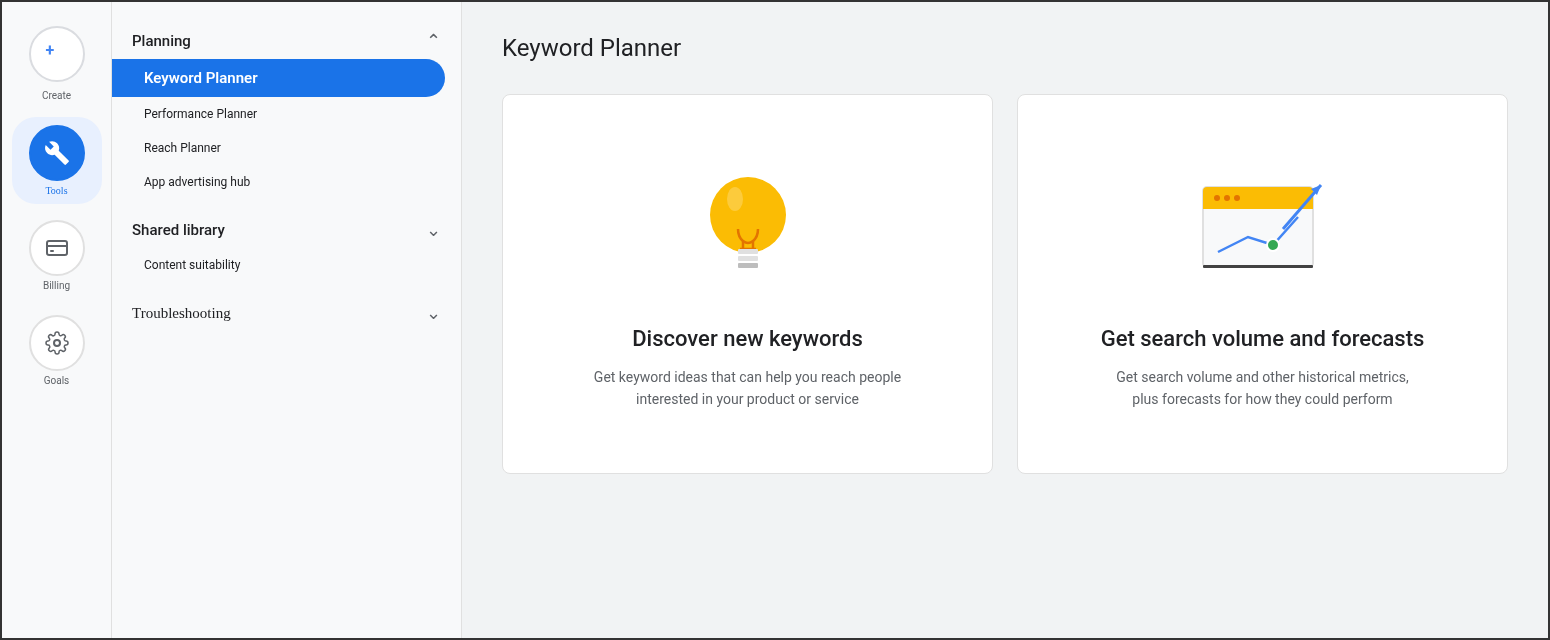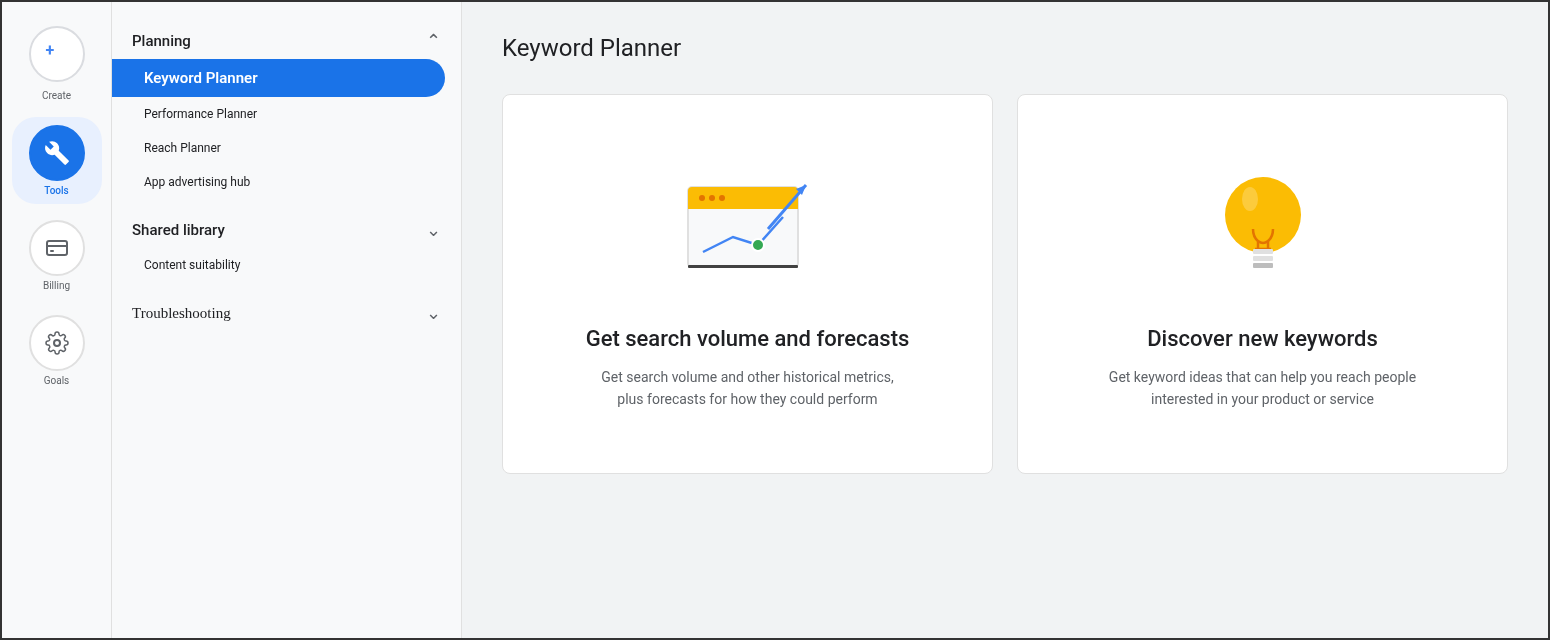--- a/index.html
+++ b/index.html
@@ -54,20 +54,21 @@
       border-color: #1a73e8;
     }
     .icon-nav-item .nav-label {
       font-size: 10px;
       color: #5f6368;
       text-align: center;
     }
     .icon-nav-item.active .nav-label {
       color: #1a73e8;
       font-weight: 500;
+      font-family: Liberation Serif, serif;
     }
 
     
     .create-btn {
       width: 56px;
       height: 56px;
       border-radius: 50%;
       background: white;
       border: 2px solid #dadce0;
       display: flex;
@@ -274,48 +275,20 @@
 </aside>
 
 <main class="main">
   <h1 class="page-title">Keyword Planner</h1>
 
   <div class="cards-container">
 
     <div class="card">
       <div class="card-icon-area">
 
-        <svg width="160" height="140" viewBox="0 0 160 140">
-
-          <rect x="20" y="30" width="110" height="80" rx="4" fill="#F8F9FA" stroke="#E0E0E0" stroke-width="2"></rect>
-
-          <rect x="20" y="30" width="110" height="22" rx="4" fill="#FBBC04"></rect>
-          <rect x="20" y="44" width="110" height="8" fill="#FBBC04"></rect>
-
-          <circle cx="34" cy="41" r="3" fill="#E37400"></circle>
-          <circle cx="44" cy="41" r="3" fill="#E37400"></circle>
-          <circle cx="54" cy="41" r="3" fill="#E37400"></circle>
-
-          <polyline points="35,95 65,80 90,88 115,60" stroke="#4285F4" stroke-width="2.5" fill="none"></polyline>
-
-          <circle cx="90" cy="88" r="6" fill="#34A853" stroke="white" stroke-width="2"></circle>
-
-          <line x1="100" y1="72" x2="138" y2="28" stroke="#4285F4" stroke-width="3"></line>
-          <polygon points="138,28 128,32 134,38" fill="#4285F4"></polygon>
-
-          <rect x="20" y="108" width="110" height="3" rx="1" fill="#424242"></rect>
-        </svg>
-      </div>
-      <div class="card-title">Get search volume and forecasts</div>
-      <div class="card-desc">Get search volume and other historical metrics, plus forecasts for how they could perform</div>
-    </div>
-
-    <div class="card">
-      <div class="card-icon-area">
-
         <svg width="120" height="140" viewBox="0 0 120 140">
 
           <circle cx="60" cy="58" r="38" fill="#FBBC04"></circle>
 
           <ellipse cx="47" cy="42" rx="8" ry="12" fill="#FDD663" opacity="0.6"></ellipse>
 
           <g stroke="#E37400" stroke-width="2.5" fill="none">
             <path d="M50 72 Q50 80 55 84 Q60 88 65 84 Q70 80 70 72"></path>
             <line x1="55" y1="84" x2="55" y2="92"></line>
             <line x1="65" y1="84" x2="65" y2="92"></line>
@@ -324,14 +297,42 @@
 
           <rect x="50" y="92" width="20" height="5" rx="1" fill="#E0E0E0"></rect>
           <rect x="50" y="99" width="20" height="5" rx="1" fill="#E0E0E0"></rect>
           <rect x="50" y="106" width="20" height="5" rx="1" fill="#BDBDBD"></rect>
         </svg>
       </div>
       <div class="card-title">Discover new keywords</div>
       <div class="card-desc">Get keyword ideas that can help you reach people interested in your product or service</div>
     </div>
 
+    <div class="card">
+      <div class="card-icon-area">
+
+        <svg width="160" height="140" viewBox="0 0 160 140">
+
+          <rect x="20" y="30" width="110" height="80" rx="4" fill="#F8F9FA" stroke="#E0E0E0" stroke-width="2"></rect>
+
+          <rect x="20" y="30" width="110" height="22" rx="4" fill="#FBBC04"></rect>
+          <rect x="20" y="44" width="110" height="8" fill="#FBBC04"></rect>
+
+          <circle cx="34" cy="41" r="3" fill="#E37400"></circle>
+          <circle cx="44" cy="41" r="3" fill="#E37400"></circle>
+          <circle cx="54" cy="41" r="3" fill="#E37400"></circle>
+
+          <polyline points="35,95 65,80 90,88 115,60" stroke="#4285F4" stroke-width="2.5" fill="none"></polyline>
+
+          <circle cx="90" cy="88" r="6" fill="#34A853" stroke="white" stroke-width="2"></circle>
+
+          <line x1="100" y1="72" x2="138" y2="28" stroke="#4285F4" stroke-width="3"></line>
+          <polygon points="138,28 128,32 134,38" fill="#4285F4"></polygon>
+
+          <rect x="20" y="108" width="110" height="3" rx="1" fill="#424242"></rect>
+        </svg>
+      </div>
+      <div class="card-title">Get search volume and forecasts</div>
+      <div class="card-desc">Get search volume and other historical metrics, plus forecasts for how they could perform</div>
+    </div>
+
   </div>
 </main>
 
 </body></html>

